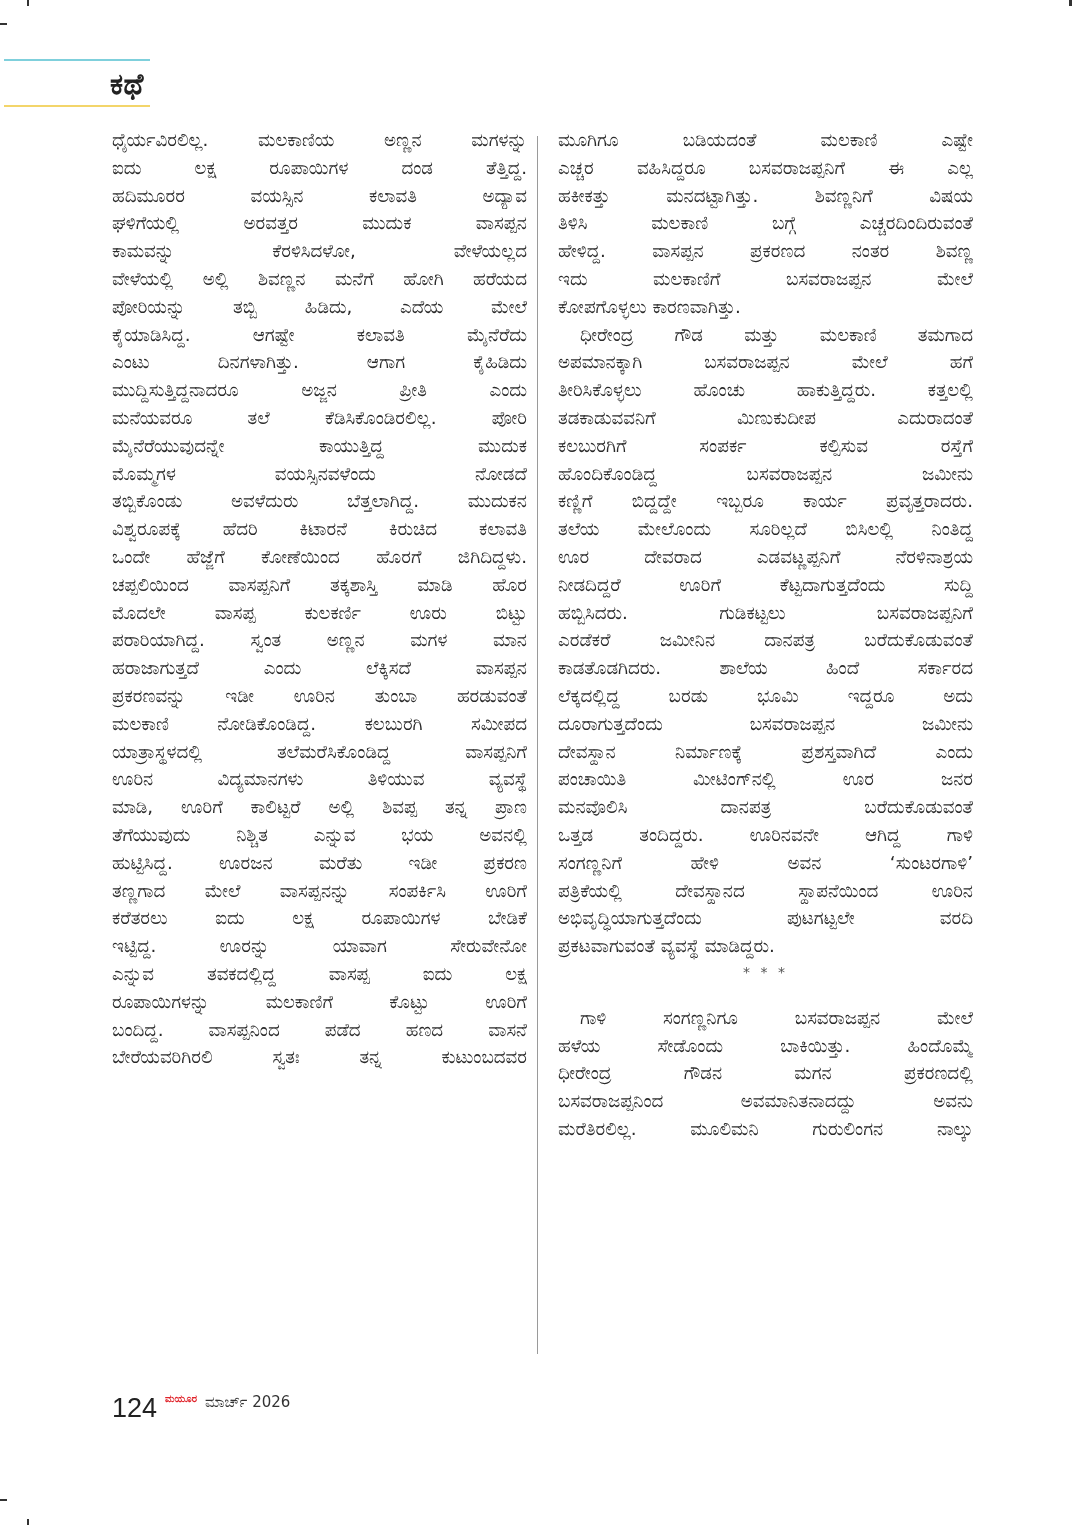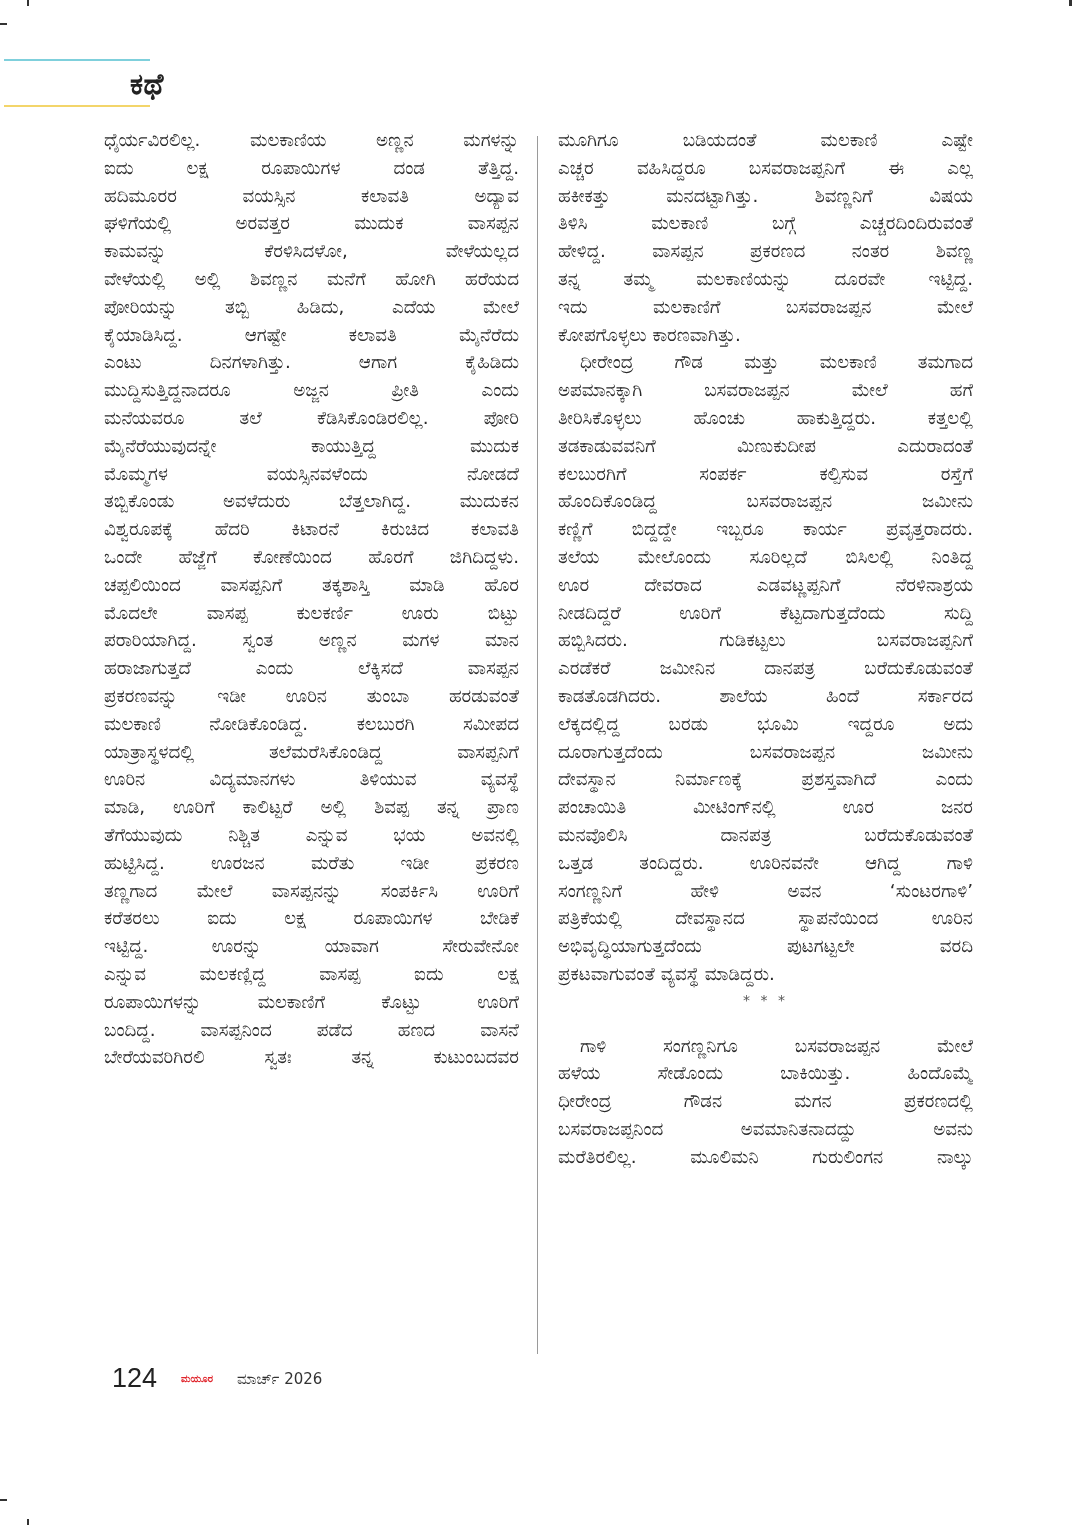--- a/index.html
+++ b/index.html
@@ -5,38 +5,38 @@
     html, body { margin: 0; padding: 0; background: #ffffff; }
     body {
       width: 1072px; height: 1525px; position: relative; overflow: hidden;
       font-family: "DejaVu Sans", sans-serif; color: #222;
     }
     .crop { position: absolute; background: #333; }
     .rule-top { position: absolute; left: 4px; top: 59px; width: 146px; height: 2px; background: #7fd0dc; }
     .rule-bot { position: absolute; left: 4px; top: 105px; width: 146px; height: 2px; background: #f3d56a; }
     .section-title {
       position: absolute; left: 110px; top: 66px; font-size: 29px; font-weight: bold; color: #222;
-      line-height: 36px; letter-spacing: 0.5px; margin-left: 20px;
+      line-height: 36px; letter-spacing: 0.5px;
     }
     .column {
       position: absolute; top: 126px; width: 415px;
       font-size: 18.3px; line-height: 27.8px; color: #2a2a2a;
     }
-    .col-left { left: 104px; }
+    .col-left { left: 112px; }
     .col-right { left: 558px; }
     .line {
       display: block; text-align: justify; text-align-last: justify;
       white-space: nowrap; overflow: hidden; height: 27.8px;
     }
     .line.last { text-align-last: left; }
     .line.indent { padding-left: 22px; }
     .divider { position: absolute; left: 537px; top: 136px; width: 1px; height: 1218px; background: #9a9a9a; }
     .stars { display: block; text-align: center; font-size: 14px; color: #555; height: 27.8px; line-height: 24px; letter-spacing: 3px; }
     .gap { display: block; height: 16px; }
-    .footer { position: absolute; left: 112px; top: 1363px; display: flex; align-items: center; gap: 24px; }
+    .footer { position: absolute; left: 112px; top: 1393px; display: flex; align-items: flex-start; gap: 8px; }
     .page-num { font-family: "Liberation Sans", sans-serif; font-size: 27px; color: #222; }
     .brand { font-size: 10px; font-weight: bold; color: #e0242b; }
     .issue { font-family: "DejaVu Sans", sans-serif; font-size: 15px; color: #333; }
   </style>
 </head>
 <body>
 
 <div class="crop" style="left:27px;top:0;width:2px;height:6px;"></div>
 <div class="crop" style="left:0;top:23px;width:7px;height:2px;"></div>
 <div class="crop" style="left:1069px;top:0;width:3px;height:6px;"></div>
@@ -71,33 +71,32 @@
     <span class="line">ಪ್ರಕರಣವನ್ನು ಇಡೀ ಊರಿನ ತುಂಬಾ ಹರಡುವಂತೆ</span>
     <span class="line">ಮಲಕಾಣಿ ನೋಡಿಕೊಂಡಿದ್ದ. ಕಲಬುರಗಿ ಸಮೀಪದ</span>
     <span class="line">ಯಾತ್ರಾಸ್ಥಳದಲ್ಲಿ ತಲೆಮರೆಸಿಕೊಂಡಿದ್ದ ವಾಸಪ್ಪನಿಗೆ</span>
     <span class="line">ಊರಿನ ವಿದ್ಯಮಾನಗಳು ತಿಳಿಯುವ ವ್ಯವಸ್ಥೆ</span>
     <span class="line">ಮಾಡಿ, ಊರಿಗೆ ಕಾಲಿಟ್ಟರೆ ಅಲ್ಲಿ ಶಿವಪ್ಪ ತನ್ನ ಪ್ರಾಣ</span>
     <span class="line">ತೆಗೆಯುವುದು ನಿಶ್ಚಿತ ಎನ್ನುವ ಭಯ ಅವನಲ್ಲಿ</span>
     <span class="line">ಹುಟ್ಟಿಸಿದ್ದ. ಊರಜನ ಮರೆತು ಇಡೀ ಪ್ರಕರಣ</span>
     <span class="line">ತಣ್ಣಗಾದ ಮೇಲೆ ವಾಸಪ್ಪನನ್ನು ಸಂಪರ್ಕಿಸಿ ಊರಿಗೆ</span>
     <span class="line">ಕರೆತರಲು ಐದು ಲಕ್ಷ ರೂಪಾಯಿಗಳ ಬೇಡಿಕೆ</span>
     <span class="line">ಇಟ್ಟಿದ್ದ. ಊರನ್ನು ಯಾವಾಗ ಸೇರುವೇನೋ</span>
-    <span class="line">ಎನ್ನುವ ಮಲಕಣ್ಲಿದ್ದ ವಾಸಪ್ಪ ಐದು ಲಕ್ಷ</span>
+    <span class="line">ಎನ್ನುವ ತವಕದಲ್ಲಿದ್ದ ವಾಸಪ್ಪ ಐದು ಲಕ್ಷ</span>
     <span class="line">ರೂಪಾಯಿಗಳನ್ನು ಮಲಕಾಣಿಗೆ ಕೊಟ್ಟು ಊರಿಗೆ</span>
     <span class="line">ಬಂದಿದ್ದ. ವಾಸಪ್ಪನಿಂದ ಪಡೆದ ಹಣದ ವಾಸನೆ</span>
     <span class="line">ಬೇರೆಯವರಿಗಿರಲಿ ಸ್ವತಃ ತನ್ನ ಕುಟುಂಬದವರ</span>
   </div>
 <div class="divider"></div>
 <div class="column col-right" id="right-col">
     <span class="line">ಮೂಗಿಗೂ ಬಡಿಯದಂತೆ ಮಲಕಾಣಿ ಎಷ್ಟೇ</span>
     <span class="line">ಎಚ್ಚರ ವಹಿಸಿದ್ದರೂ ಬಸವರಾಜಪ್ಪನಿಗೆ ಈ ಎಲ್ಲ</span>
     <span class="line">ಹಕೀಕತ್ತು ಮನದಟ್ಟಾಗಿತ್ತು. ಶಿವಣ್ಣನಿಗೆ ವಿಷಯ</span>
     <span class="line">ತಿಳಿಸಿ ಮಲಕಾಣಿ ಬಗ್ಗೆ ಎಚ್ಚರದಿಂದಿರುವಂತೆ</span>
     <span class="line">ಹೇಳಿದ್ದ. ವಾಸಪ್ಪನ ಪ್ರಕರಣದ ನಂತರ ಶಿವಣ್ಣ</span>
-    <span class="line">ತನ್ನ ತಮ್ಮ ಮಲಕಾಣಿಯನ್ನು ದೂರವೇ ಇಟ್ಟಿದ್ದ.</span>
     <span class="line">ಇದು ಮಲಕಾಣಿಗೆ ಬಸವರಾಜಪ್ಪನ ಮೇಲೆ</span>
     <span class="line last">ಕೋಪಗೊಳ್ಳಲು ಕಾರಣವಾಗಿತ್ತು.</span>
     <span class="line indent">ಧೀರೇಂದ್ರ ಗೌಡ ಮತ್ತು ಮಲಕಾಣಿ ತಮಗಾದ</span>
     <span class="line">ಅಪಮಾನಕ್ಕಾಗಿ ಬಸವರಾಜಪ್ಪನ ಮೇಲೆ ಹಗೆ</span>
     <span class="line">ತೀರಿಸಿಕೊಳ್ಳಲು ಹೊಂಚು ಹಾಕುತ್ತಿದ್ದರು. ಕತ್ತಲಲ್ಲಿ</span>
     <span class="line">ತಡಕಾಡುವವನಿಗೆ ಮಿಣುಕುದೀಪ ಎದುರಾದಂತೆ</span>
     <span class="line">ಕಲಬುರಗಿಗೆ ಸಂಪರ್ಕ ಕಲ್ಪಿಸುವ ರಸ್ತೆಗೆ</span>
     <span class="line">ಹೊಂದಿಕೊಂಡಿದ್ದ ಬಸವರಾಜಪ್ಪನ ಜಮೀನು</span>
     <span class="line">ಕಣ್ಣಿಗೆ ಬಿದ್ದದ್ದೇ ಇಬ್ಬರೂ ಕಾರ್ಯ ಪ್ರವೃತ್ತರಾದರು.</span>
     <span class="line">ತಲೆಯ ಮೇಲೊಂದು ಸೂರಿಲ್ಲದೆ ಬಿಸಿಲಲ್ಲಿ ನಿಂತಿದ್ದ</span>

